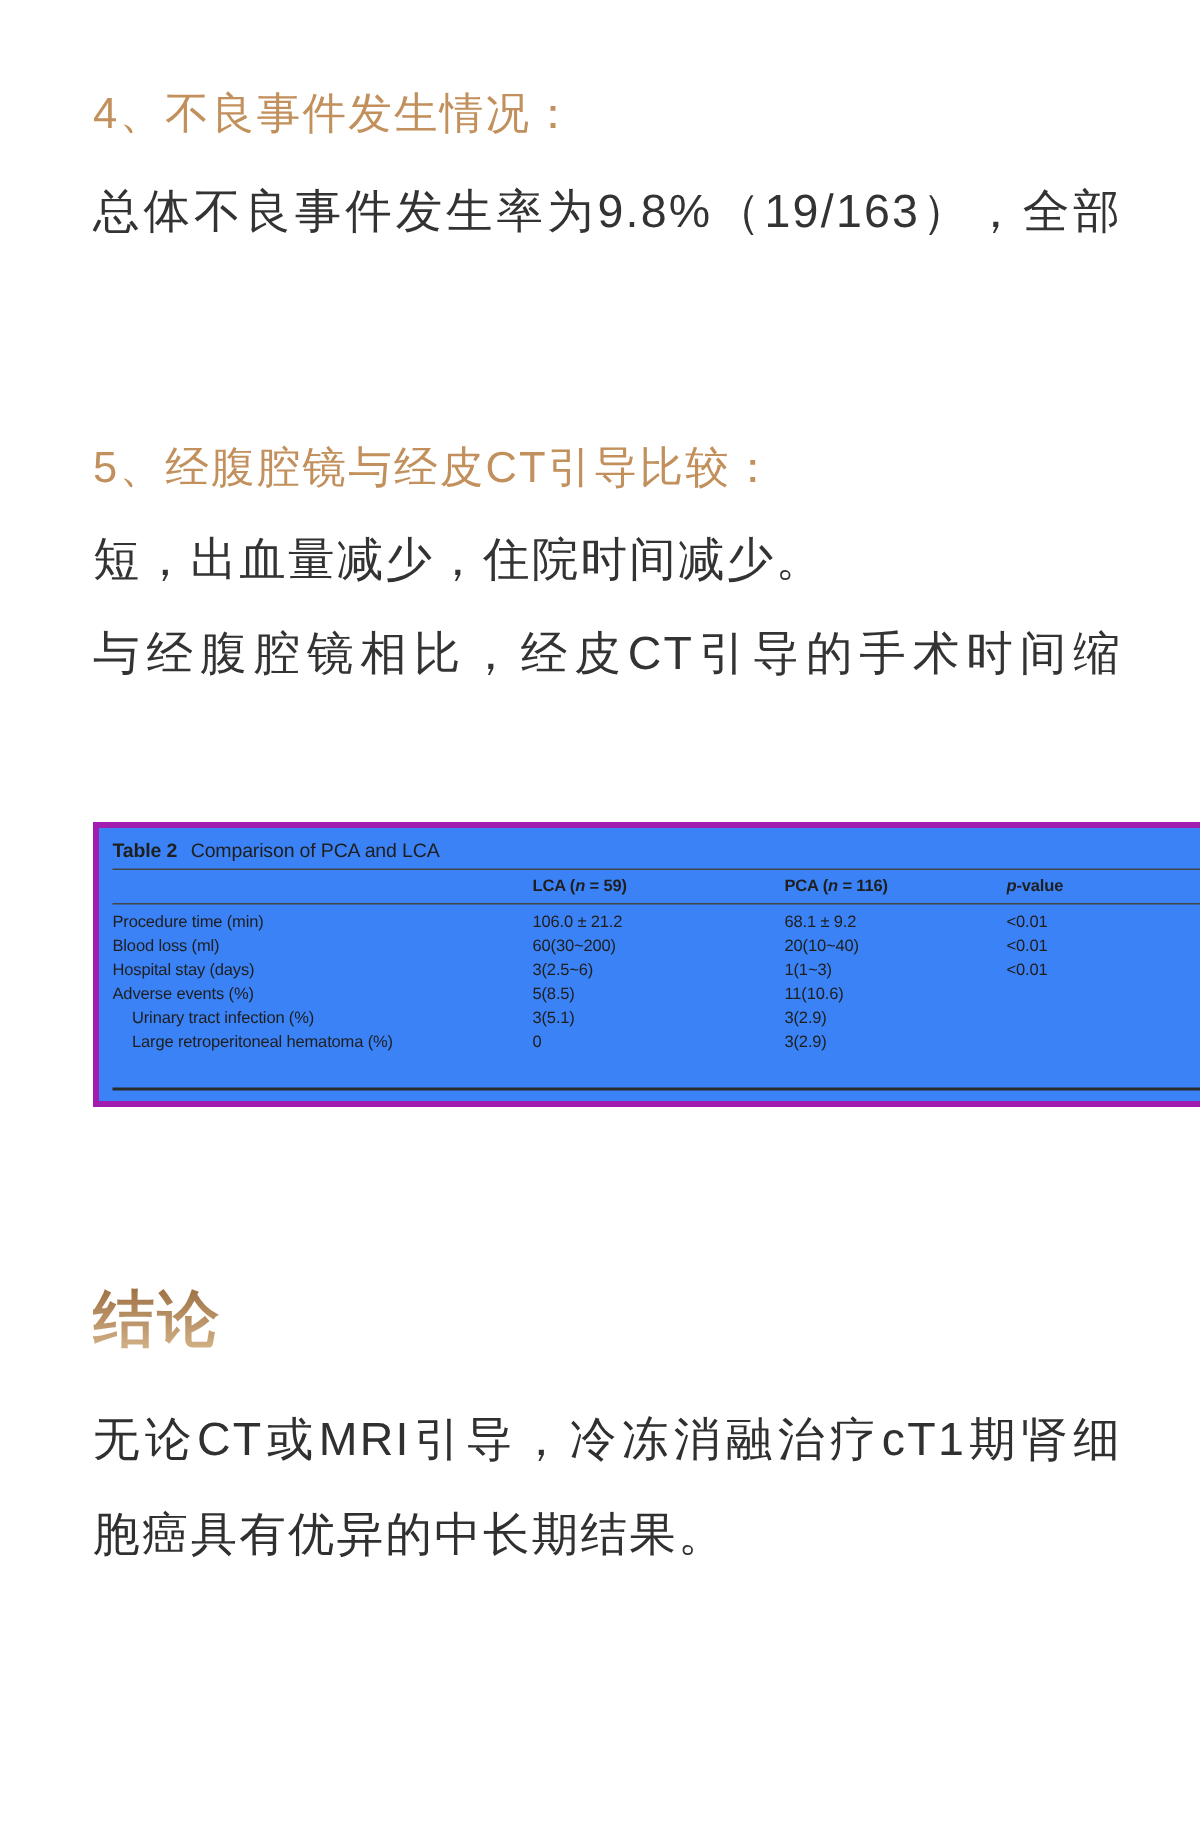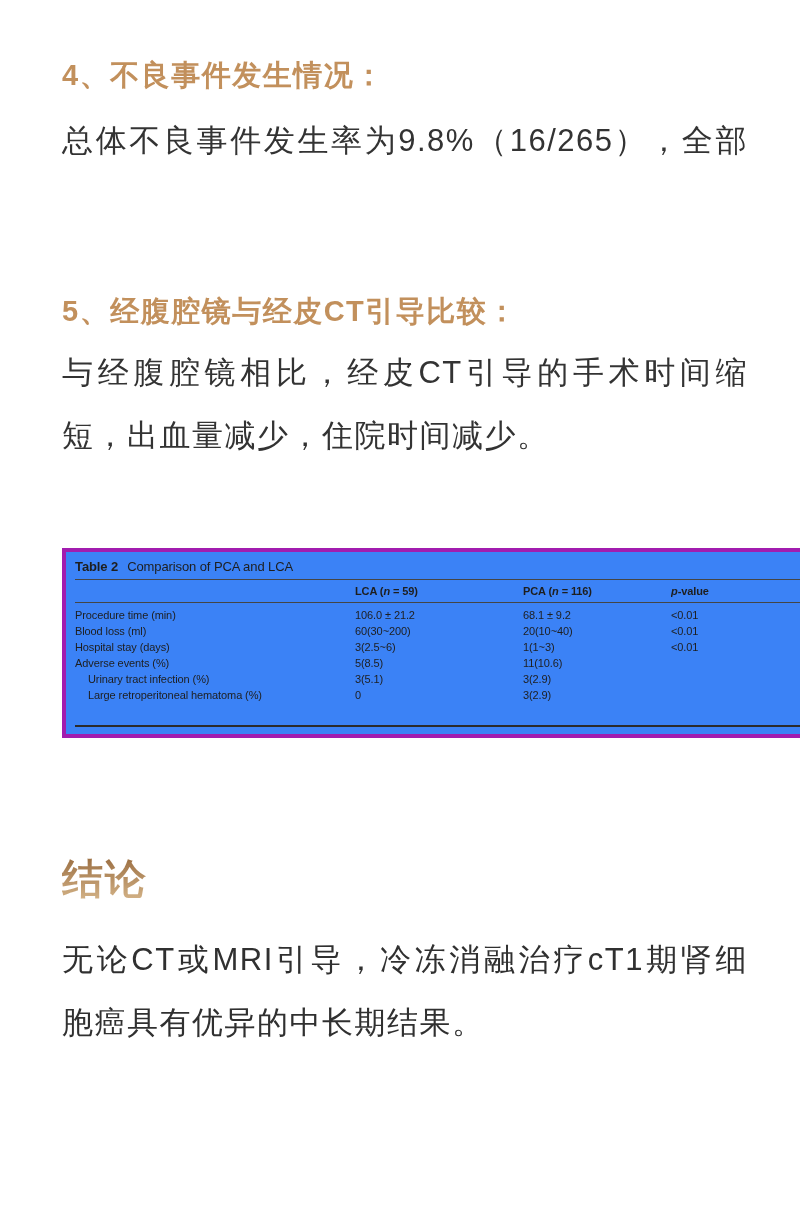--- a/index.html
+++ b/index.html
@@ -14,21 +14,21 @@
     background: #ffffff;
     overflow: hidden;
   }
 
   
   .gold-heading {
     position: absolute;
     left: 62px; width: 690px;
     margin: 0;
     font-size: 29px;
-    font-weight: 700;
+    font-weight: 400;
     letter-spacing: 1.5px;
     color: #c2905c;
   }
 
   
   .para {
     position: absolute;
     left: 62px; width: 686px;
     color: #333333;
   }
@@ -100,28 +100,28 @@
   .cell { overflow: hidden; white-space: nowrap; }
 </style>
 </head>
 <body>
 
 <div class="page">
 
   <h2 class="gold-heading" style="top:56px">4、不良事件发生情况：</h2>
 
   <div class="para" style="top:109px">
-    <div class="pline fill">总体不良事件发生率为9.8%（16/265），全部</div>
+    <div class="pline fill">总体不良事件发生率为9.8%（19/163），全部</div>
   </div>
 
   <h2 class="gold-heading" style="top:292px">5、经腹腔镜与经皮CT引导比较：</h2>
 
   <div class="para" style="top:341px">
+    <div class="pline">短，出血量减少，住院时间减少。</div>
     <div class="pline fill">与经腹腔镜相比，经皮CT引导的手术时间缩</div>
-    <div class="pline">短，出血量减少，住院时间减少。</div>
   </div>
 
   <div class="ttable">
     <div class="ttitle">
       <span class="tbold">Table 2</span><span>Comparison of PCA and LCA</span>
     </div>
 
     <div class="trow thead-row">
       <div class="cell"></div>
       <div class="cell"><span>LCA (</span><i>n</i><span> = 59)</span></div>

